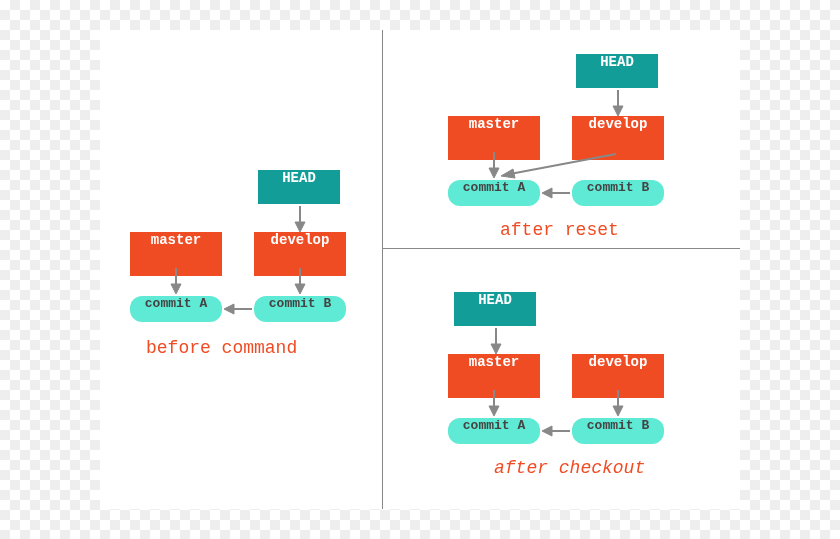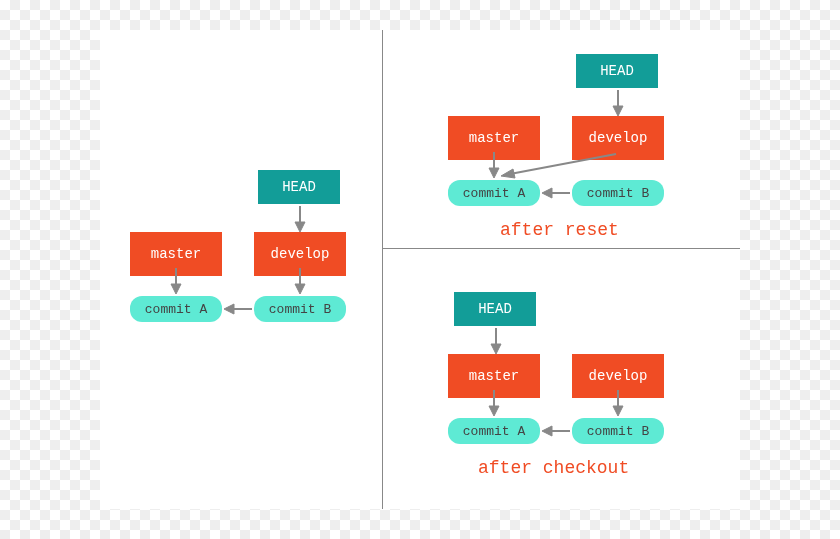--- a/index.html
+++ b/index.html
@@ -37,24 +37,25 @@
     position: absolute;
     left: 282px;
     top: 218px;
     width: 358px;
     height: 1px;
     background: #888;
   }
   .box {
     position: absolute;
     display: flex;
-    align-items: center;
+    align-items: flex-start;
     justify-content: center;
     font-size: 14px;
     color: #fff;
+    font-weight: bold;
   }
   .head-box {
     background: #129d98;
     width: 82px;
     height: 34px;
   }
   .branch-box {
     background: #f04c24;
     width: 92px;
     height: 44px;
@@ -109,20 +110,21 @@
   <div class="box commit-box" style="left:30px; top:266px;">
       <span>commit A</span>
     </div>
   <div class="box commit-box" style="left:154px; top:266px;">
       <span>commit B</span>
     </div>
   <svg class="arrow" style="left:124px; top:273px;" width="28" height="12">
       <line x1="28" y1="6" x2="9" y2="6" stroke-width="2"></line>
       <polygon points="0,6 10,1 10,11"></polygon>
     </svg>
+  <div class="caption" style="left:46px; top:308px;">before command</div>
 
   <div class="box head-box" style="left:476px; top:24px;">
       <span>HEAD</span>
     </div>
   <svg class="arrow" style="left:512px; top:60px;" width="12" height="26">
       <line x1="6" y1="0" x2="6" y2="18" stroke-width="2"></line>
       <polygon points="6,26 1,16 11,16"></polygon>
     </svg>
   <div class="box branch-box" style="left:348px; top:86px;">
       <span>master</span>
@@ -174,14 +176,14 @@
   <div class="box commit-box" style="left:348px; top:388px;">
       <span>commit A</span>
     </div>
   <div class="box commit-box" style="left:472px; top:388px;">
       <span>commit B</span>
     </div>
   <svg class="arrow" style="left:442px; top:395px;" width="28" height="12">
       <line x1="28" y1="6" x2="9" y2="6" stroke-width="2"></line>
       <polygon points="0,6 10,1 10,11"></polygon>
     </svg>
-  <div class="caption" style="left:378px; top:428px;">after checkout</div>
+  <div class="caption" style="left:394px; top:428px;font-style:italic;">after checkout</div>
 </div>
 
 </body></html>

